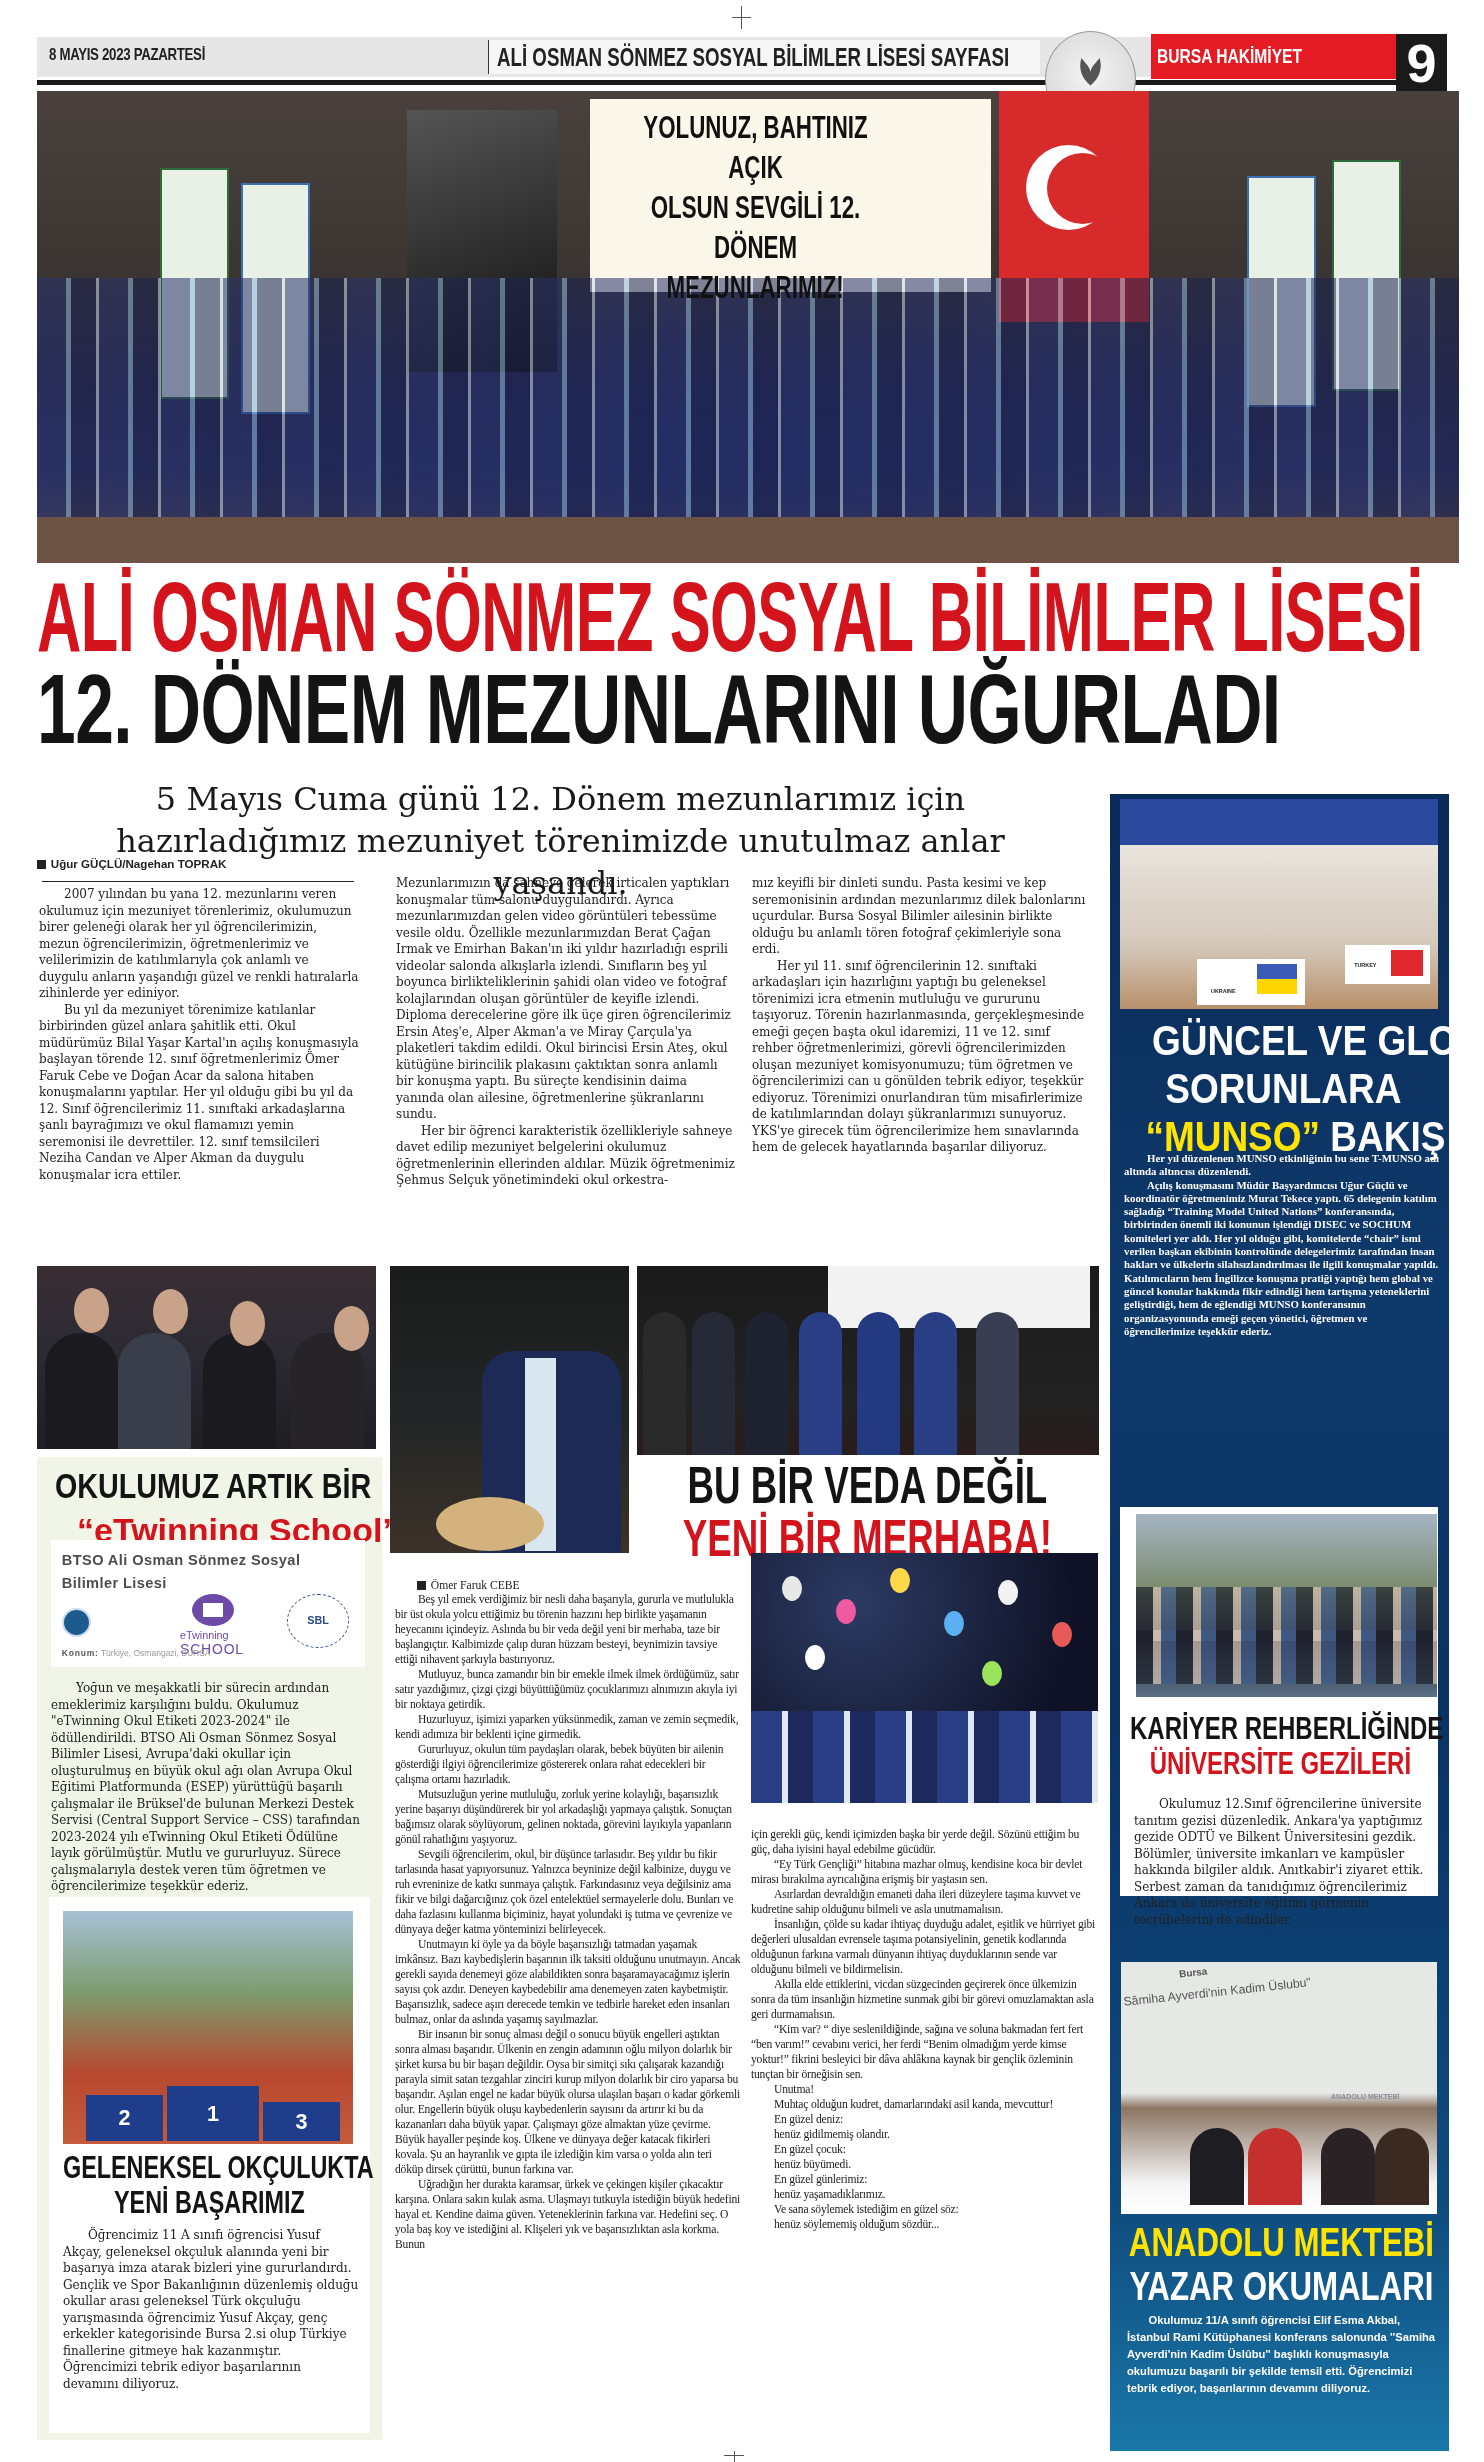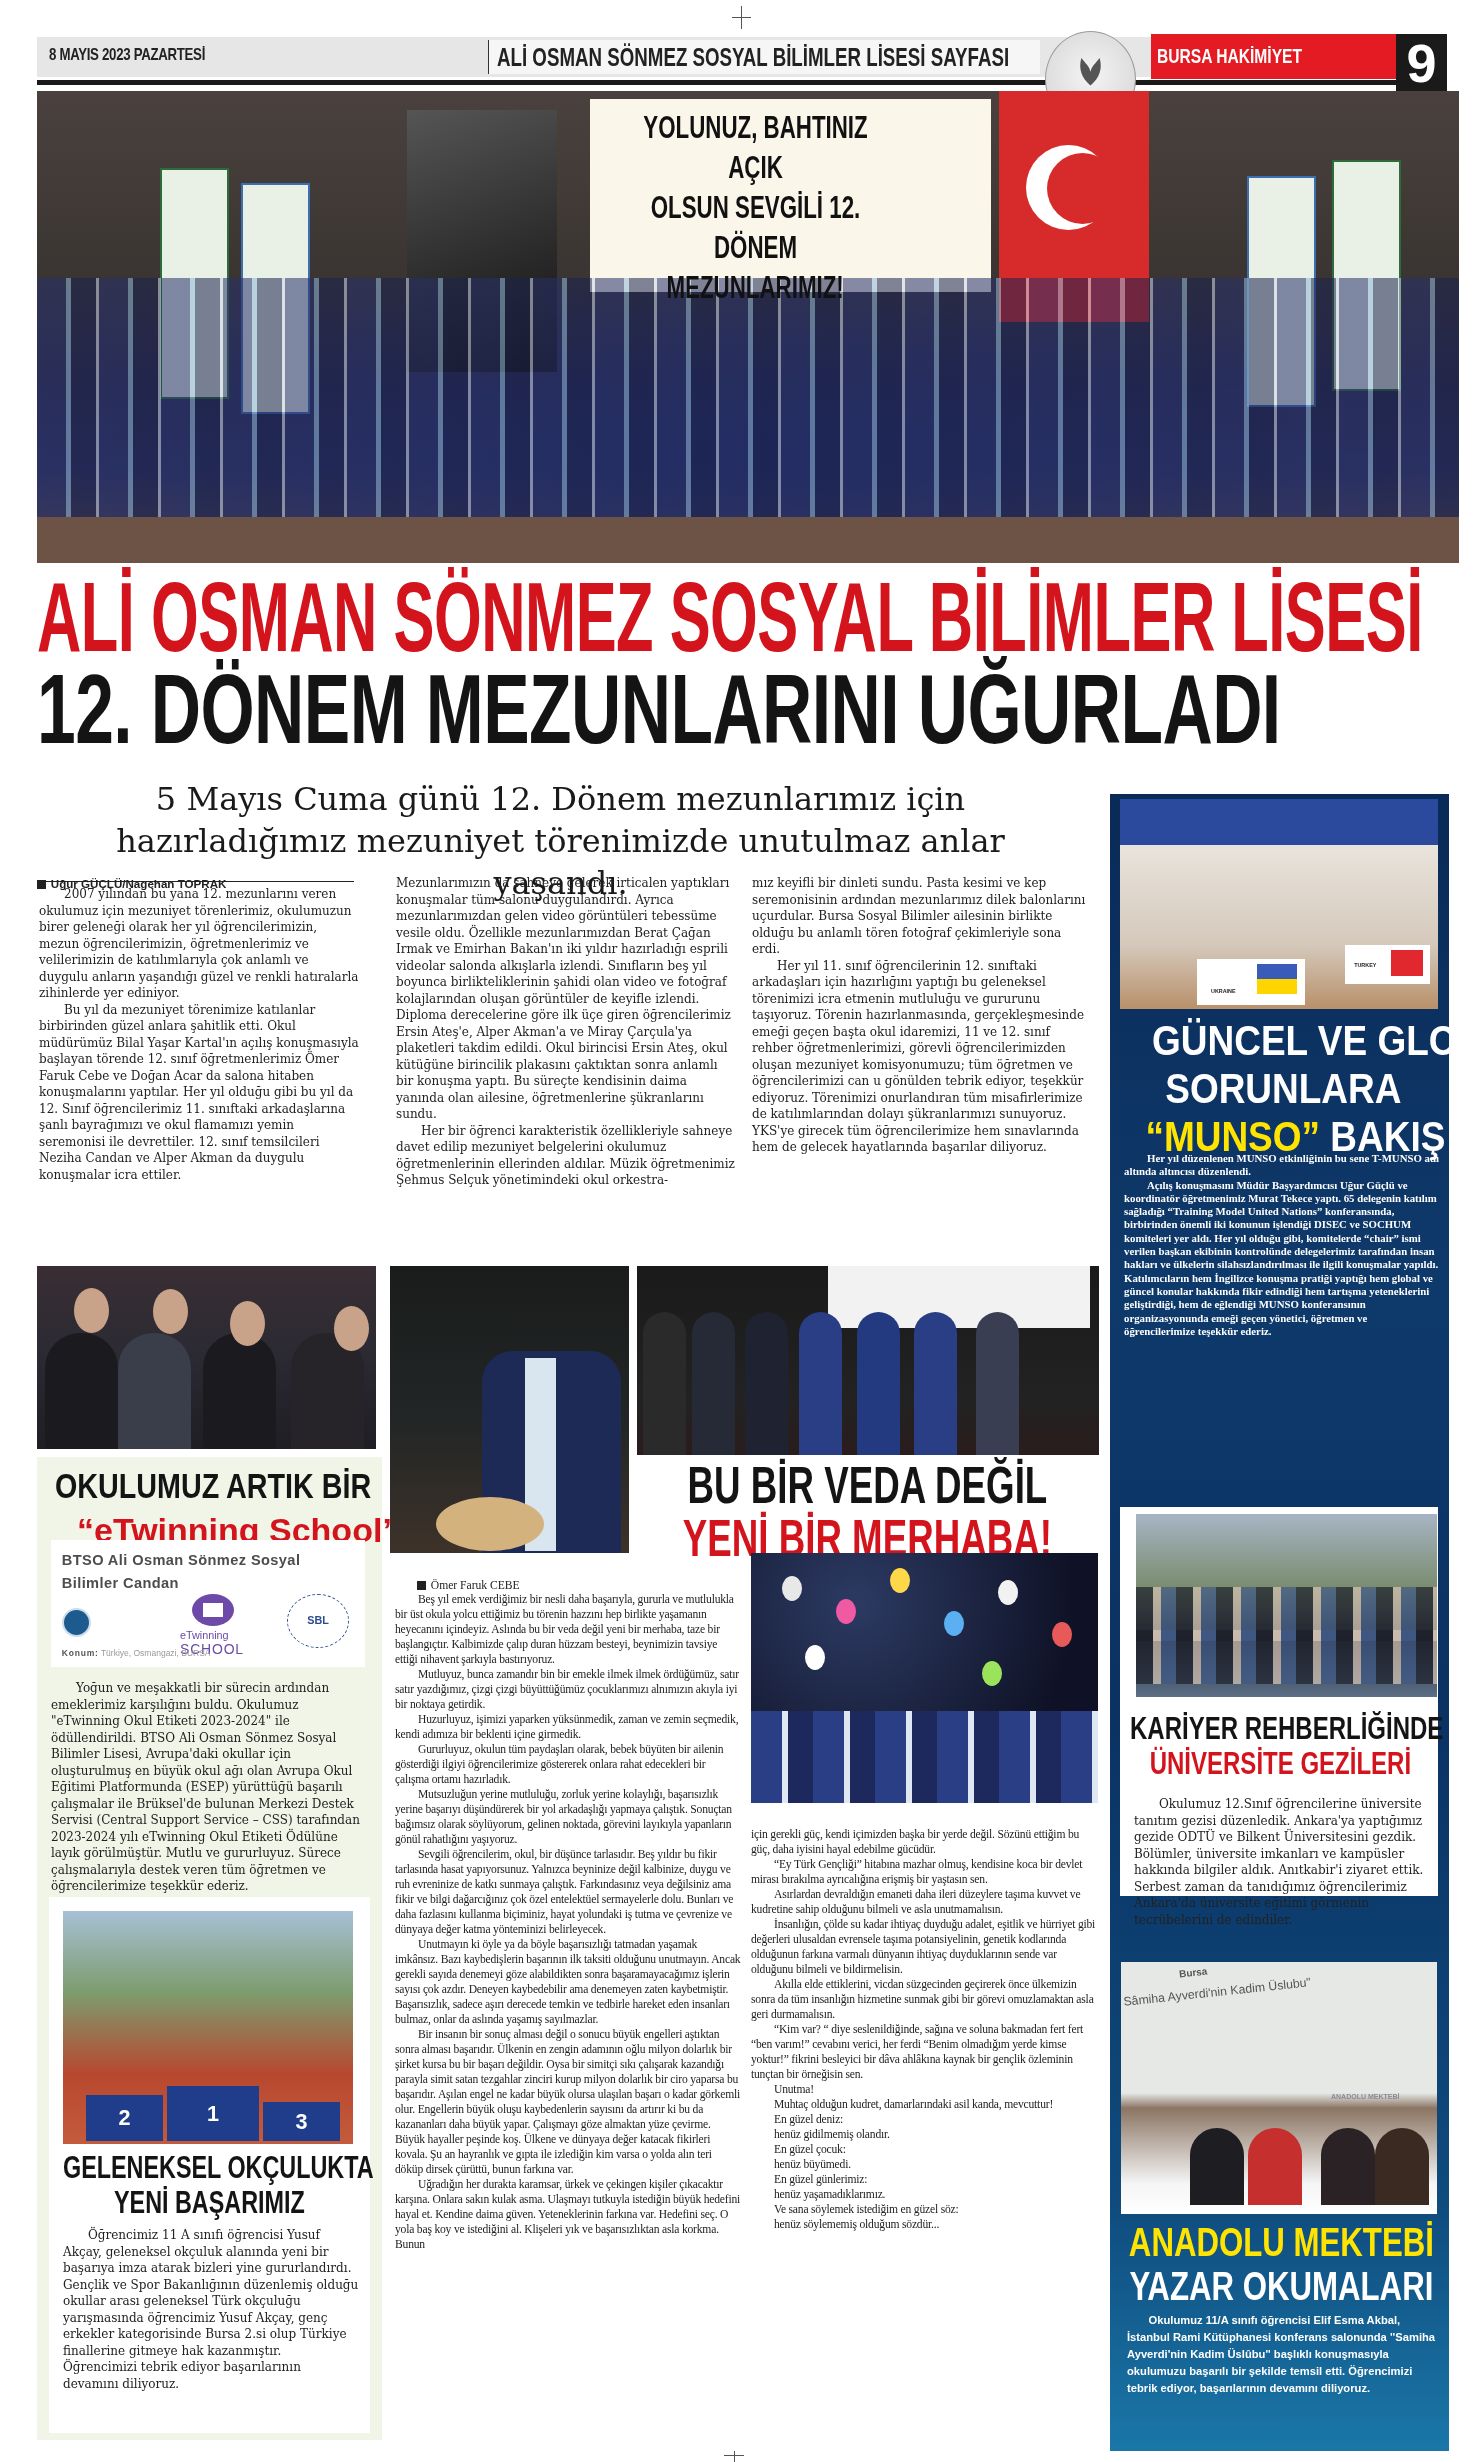--- a/index.html
+++ b/index.html
@@ -178,21 +178,21 @@
 <div class="photo-caption">
   <span>YOLUNUZ, BAHTINIZ AÇIK</span><br>
   <span>OLSUN SEVGİLİ 12. DÖNEM</span><br>
   <span>MEZUNLARIMIZ!</span>
 </div>
 
 <div class="hl hl-red">ALİ OSMAN SÖNMEZ SOSYAL BİLİMLER LİSESİ</div>
 <div class="hl hl-black">12. DÖNEM MEZUNLARINI UĞURLADI</div>
 <div class="dek">5 Mayıs Cuma günü 12. Dönem mezunlarımız için hazırladığımız mezuniyet törenimizde unutulmaz anlar yaşandı.</div>
 
-<div class="byline" style="left:37px;top:857px;margin-top:20px;"><span class="sq"></span><span>Uğur GÜÇLÜ/Nagehan TOPRAK</span></div>
+<div class="byline" style="left:37px;top:857px;"><span class="sq"></span><span>Uğur GÜÇLÜ/Nagehan TOPRAK</span></div>
 <div class="byline-rule" style="left:42px;top:881px;width:312px;"></div>
 <div class="body" style="left:39px;top:886px;width:322px;">
   <p>2007 yılından bu yana 12. mezunlarını veren okulumuz için mezuniyet törenlerimiz, okulumuzun birer geleneği olarak her yıl öğrencilerimizin, mezun öğrencilerimizin, öğretmenlerimiz ve velilerimizin de katılımlarıyla çok anlamlı ve duygulu anların yaşandığı güzel ve renkli hatıralarla zihinlerde yer ediniyor.</p>
   <p>Bu yıl da mezuniyet törenimize katılanlar birbirinden güzel anlara şahitlik etti. Okul müdürümüz Bilal Yaşar Kartal'ın açılış konuşmasıyla başlayan törende 12. sınıf öğretmenlerimiz Ömer Faruk Cebe ve Doğan Acar da salona hitaben konuşmalarını yaptılar. Her yıl olduğu gibi bu yıl da 12. Sınıf öğrencilerimiz 11. sınıftaki arkadaşlarına şanlı bayrağımızı ve okul flamamızı yemin seremonisi ile devrettiler. 12. sınıf temsilcileri Neziha Candan ve Alper Akman da duygulu konuşmalar icra ettiler.</p>
 </div>
 <div class="body" style="left:396px;top:875px;width:339px;">
   <p class="noind">Mezunlarımızın da sahneye gelerek irticalen yaptıkları konuşmalar tüm salonu duygulandırdı. Ayrıca mezunlarımızdan gelen video görüntüleri tebessüme vesile oldu. Özellikle mezunlarımızdan Berat Çağan Irmak ve Emirhan Bakan'ın iki yıldır hazırladığı esprili videolar salonda alkışlarla izlendi. Sınıfların beş yıl boyunca birlikteliklerinin şahidi olan video ve fotoğraf kolajlarından oluşan görüntüler de keyifle izlendi. Diploma derecelerine göre ilk üçe giren öğrencilerimiz Ersin Ateş'e, Alper Akman'a ve Miray Çarçula'ya plaketleri takdim edildi. Okul birincisi Ersin Ateş, okul kütüğüne birincilik plakasını çaktıktan sonra anlamlı bir konuşma yaptı. Bu süreçte kendisinin daima yanında olan ailesine, öğretmenlerine şükranlarını sundu.</p>
   <p>Her bir öğrenci karakteristik özellikleriyle sahneye davet edilip mezuniyet belgelerini okulumuz öğretmenlerinin ellerinden aldılar. Müzik öğretmenimiz Şehmus Selçuk yönetimindeki okul orkestra-</p>
 </div>
 <div class="body" style="left:752px;top:875px;width:339px;">
@@ -208,21 +208,21 @@
   <div class="f" style="left:37px;top:21.6px;"></div>
     <div class="f" style="left:116px;top:23px;"></div>
   <div class="f" style="left:193px;top:35px;"></div>
     <div class="f" style="left:297px;top:40px;"></div>
 </div>
 
 <div class="abs box-etwin"></div>
 <div class="hl hl-okulumuz">OKULUMUZ ARTIK BİR</div>
 <div class="hl hl-etwin">“eTwinning School”</div>
 <div class="photo photo-etwin">
-  <div class="etwin-title">BTSO Ali Osman Sönmez Sosyal Bilimler Candan</div>
+  <div class="etwin-title">BTSO Ali Osman Sönmez Sosyal Bilimler Lisesi</div>
   <div class="etwin-meb"></div>
   <div class="etwin-logo">
       <div class="dome"></div>
       <div class="dome2"></div>
     </div>
   <div class="etwin-logo-t1">eTwinning</div>
   <div class="etwin-logo-t2">SCHOOL</div>
   <div class="etwin-sbl">
       <span>SBL</span>
     </div>

